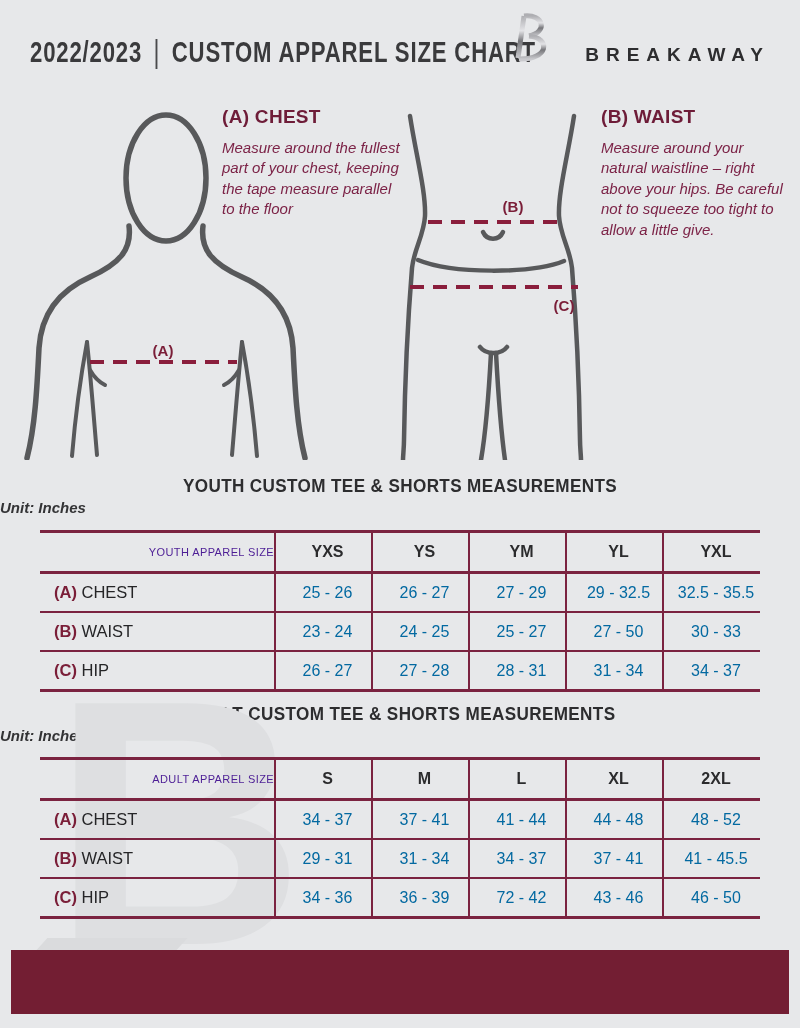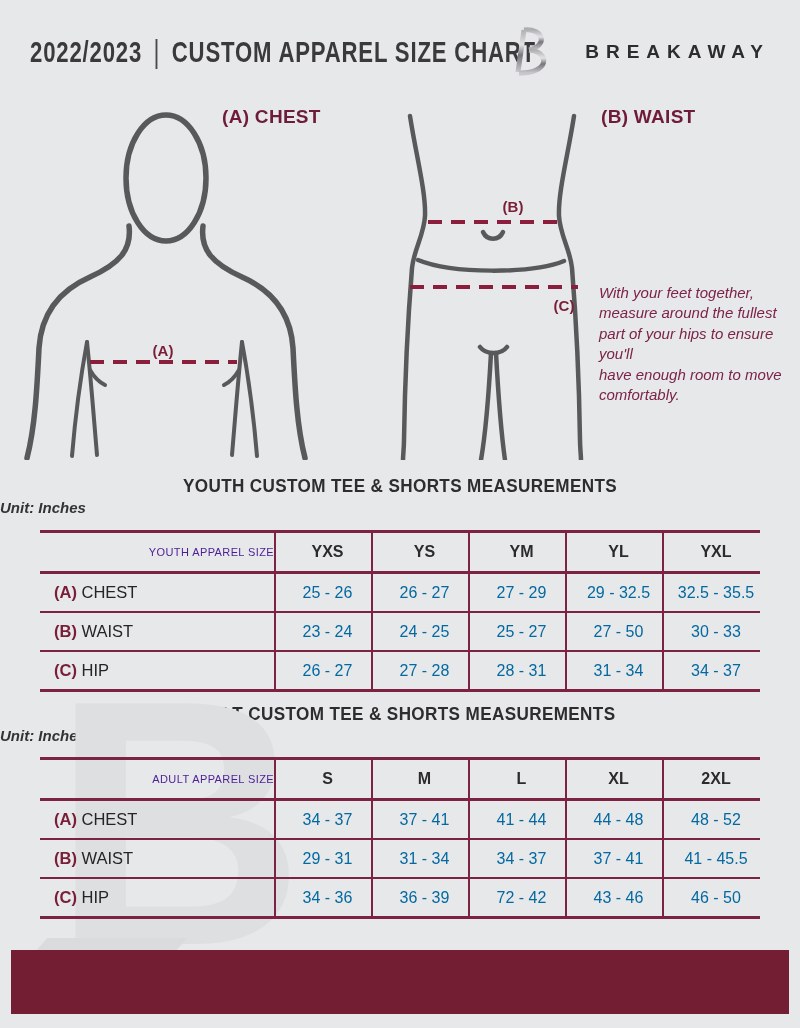--- a/index.html
+++ b/index.html
@@ -10,21 +10,21 @@
   }
   
   .header { position:absolute; top:0; left:0; width:800px; height:100px; }
   .page-title {
     position:absolute; left:30px; top:36px;
     display:flex; align-items:center; gap:14px;
     font-weight:bold; font-size:27px; color:#3a3a3c; letter-spacing:1px;
     transform:scale(0.82,1.12); transform-origin:left center; white-space:nowrap;
   }
   .page-title .sep { font-weight:400; color:#4a4a4c; font-size:28px; }
-  .brand { position:absolute; right:30px; top:24px; display:flex; align-items:center; gap:32px; }
+  .brand { position:absolute; right:30px; top:10px; display:flex; align-items:flex-end; gap:32px; }
   .brand-name { font-weight:bold; font-size:19px; letter-spacing:7px; color:#2d2d2f; }
   
   .instr { position:absolute; }
   .instr h3 { margin:0 0 10px 0; font-size:19px; font-weight:bold; color:#6e1c38; letter-spacing:.3px; }
   .instr p { margin:0; font-size:15px; font-style:italic; line-height:1.36; color:#7c2347; white-space:pre-line; }
   #instr-chest { left:222px; top:106px; width:182px; }
   #instr-waist { left:601px; top:106px; width:192px; }
   #instr-hips  { left:599px; top:283px; width:196px; }
   
   .fig { position:absolute; }
@@ -139,27 +139,27 @@
       <path d="M 116 253 C 118 290, 120 325, 125 360"></path>
     </g>
     <path d="M 48 122 H 178" stroke="#8a1e3c" stroke-width="4" stroke-dasharray="14 9" fill="none"></path>
     <path d="M 30 187 H 198" stroke="#8a1e3c" stroke-width="4" stroke-dasharray="14 9" fill="none"></path>
     <text x="133" y="112" text-anchor="middle" font-size="15" font-weight="bold" fill="#7a1e38">(B)</text>
     <text x="184" y="211" text-anchor="middle" font-size="15" font-weight="bold" fill="#7a1e38">(C)</text>
   </svg>
 
   <div class="instr" id="instr-chest">
     <h3>(A) CHEST</h3>
+    <p>Measure around the fullest part of your chest, keeping the tape measure parallel to the floor</p>
   </div>
   <div class="instr" id="instr-waist">
     <h3>(B) WAIST</h3>
+    <p>Measure around your natural waistline – right above your hips. Be careful not to squeeze too tight to allow a little give.</p>
   </div>
   <div class="instr" id="instr-hips">
-    <p>With your feet together, measure around the fullest part of your hips to ensure you'll
-have enough room to move comfortably.</p>
   </div>
 
   <div class="watermark">B</div>
   <div class="watermark-base"></div>
 
   <div class="section-title" id="youth-title">YOUTH CUSTOM TEE &amp; SHORTS MEASUREMENTS</div>
   <div class="unit-line" id="youth-unit">Unit: Inches</div>
 
   <table class="size-table" id="youth-table">
     <colgroup>

